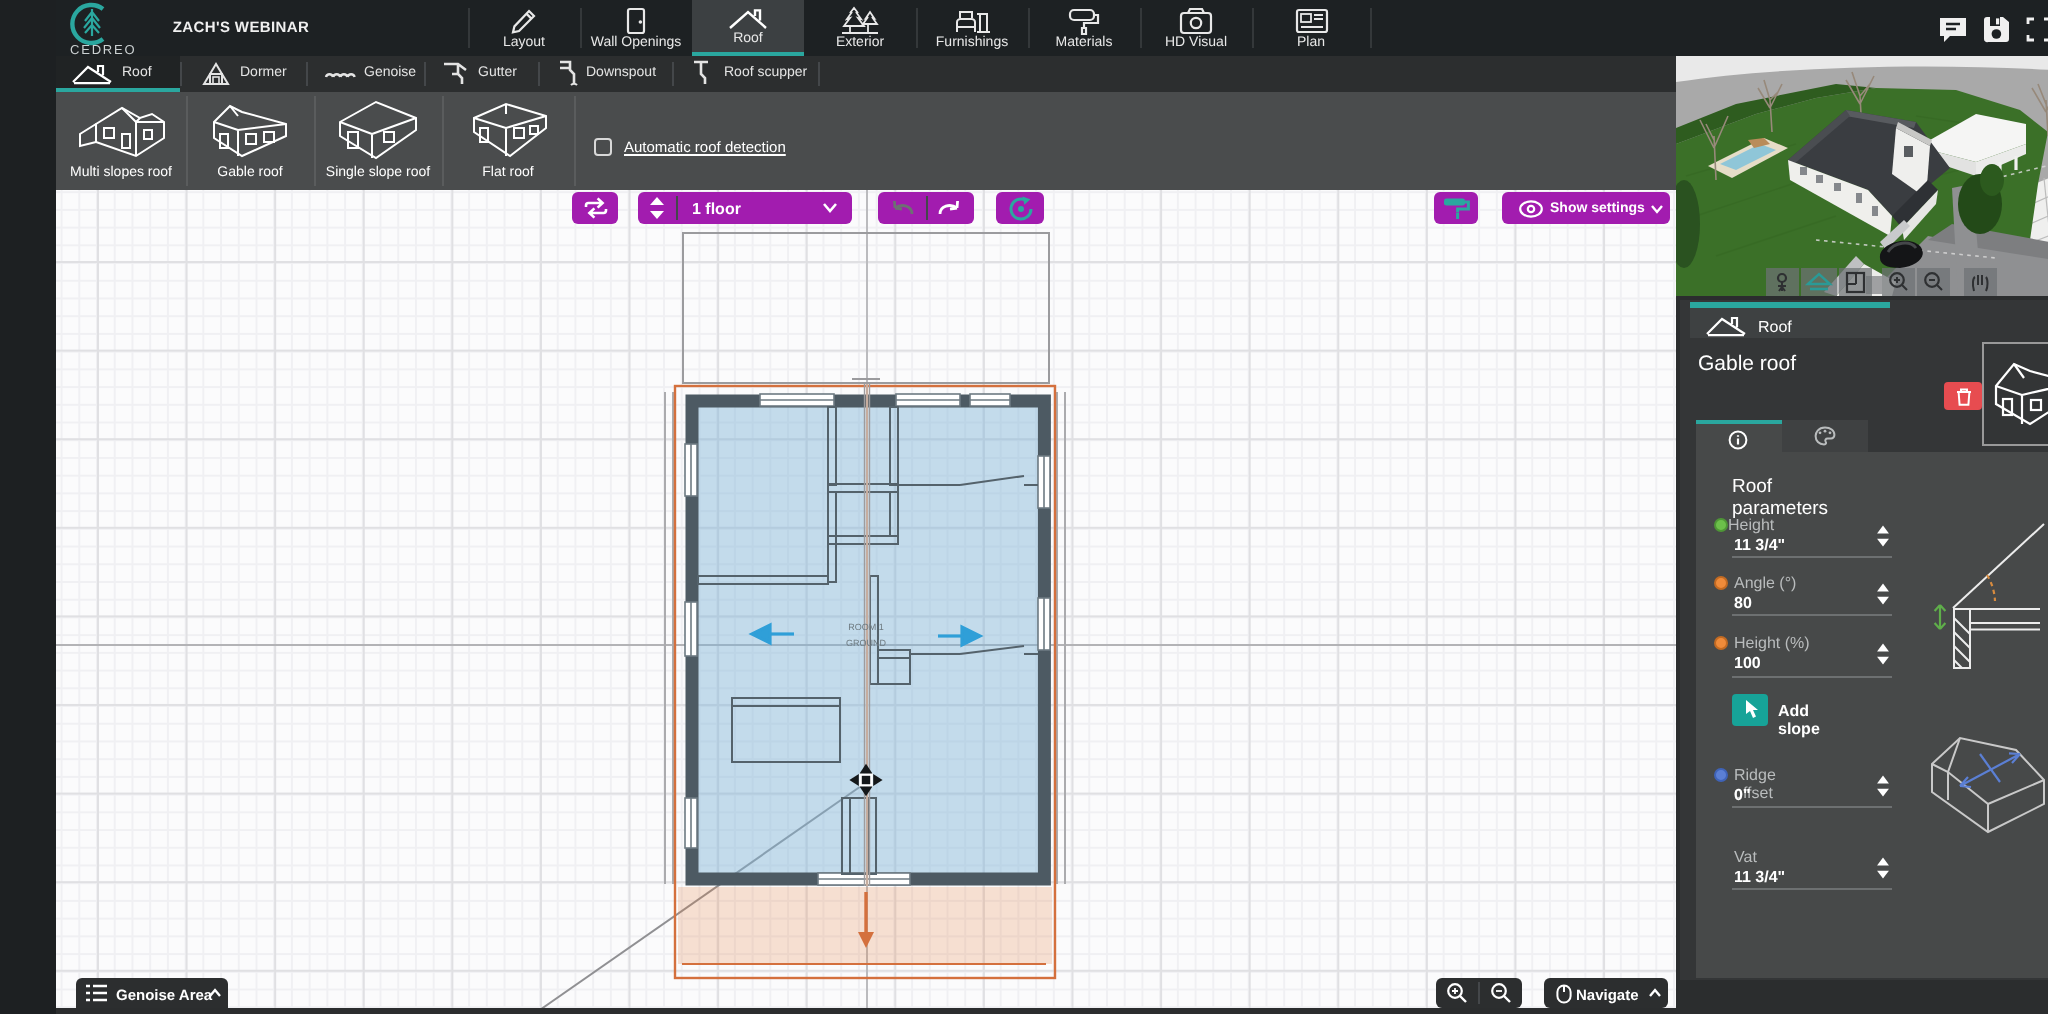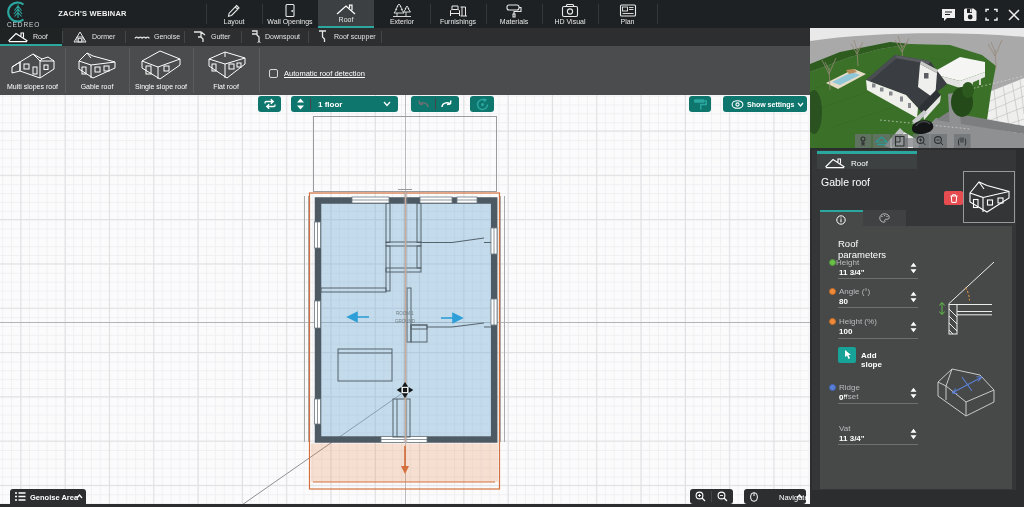--- a/index.html
+++ b/index.html
@@ -1,17 +1,17 @@
 <!DOCTYPE html>
 <html><head>
 <meta charset="utf-8">
 <style>
 *{margin:0;padding:0;box-sizing:border-box;}
 html,body{width:1024px;height:507px;overflow:hidden;background:#1d2022;font-family:"Liberation Sans",sans-serif;}
-#app{position:relative;width:880px;height:507px;}
+#app{position:relative;width:880px;height:507px;margin-left:28px;}
 .abs{position:absolute;}
 #topbar{position:absolute;left:0;top:0;width:1024px;height:28px;background:#1d2123;color:#fff;}
 #title{position:absolute;left:30px;top:0;width:125px;height:28px;line-height:28px;font-size:7.5px;font-weight:bold;letter-spacing:.2px;color:#f0f0f0;text-align:center;}
 .topsep{position:absolute;top:4px;width:1px;height:20px;background:#34383a;}
 .mtab{position:absolute;top:0;height:28px;color:#e8e8e8;text-align:center;font-size:7px;}
 .mtab .lbl{position:absolute;left:0;right:0;bottom:3px;}
 .mtab svg{position:absolute;left:50%;top:3px;transform:translateX(-50%);}
 .mtab.sel{background:#3c4042;border-bottom:2px solid #2aa79f;}
 #row2{position:absolute;left:0;top:28px;width:810px;height:18px;background:#2c2e2f;}
 .t2{position:absolute;top:28px;height:18px;color:#e4e4e4;font-size:7px;}
@@ -26,21 +26,21 @@
 #autochk{position:absolute;left:269px;top:69px;width:9px;height:9px;border:1px solid #d8d8d8;border-radius:2px;}
 #autolbl{position:absolute;left:284px;top:69px;font-size:7.5px;color:#fff;text-decoration:underline;}
 #canvas{position:absolute;left:0;top:95px;width:810px;height:412px;background-color:#fbfbfc;
 background-image:
  linear-gradient(#e0e0e3 1px,transparent 1px),
  linear-gradient(90deg,#e0e0e3 1px,transparent 1px),
  linear-gradient(#f0f0f3 1px,transparent 1px),
  linear-gradient(90deg,#f0f0f3 1px,transparent 1px);
 background-size:44.3px 44.3px,44.3px 44.3px,8.86px 8.86px,8.86px 8.86px;
 background-position:20.5px 35.5px,20.5px 35.5px,2.3px 0.6px,2.3px 0.6px;}
-.cbtn{position:absolute;background:#0f766e;border-radius:3px;color:#fff;}
+.cbtn{position:absolute;background:#a21caf;border-radius:3px;color:#fff;}
 #botstrip{position:absolute;left:0;top:504px;width:810px;height:3px;background:#2b2d2e;}
 #rpanel{position:absolute;left:810px;top:28px;width:214px;height:479px;background:#2b2d2e;}
 #panelbody{position:absolute;left:812px;top:150px;width:204px;height:340px;background:#343637;}
 #rooftab{position:absolute;left:817px;top:151px;width:100px;height:18px;background:#3e4142;border-top:3px solid #2aa79f;color:#fff;font-size:8px;}
 #gable{position:absolute;left:821px;top:176px;color:#fff;font-size:10.5px;}
 #delbtn{position:absolute;left:944px;top:191px;width:19px;height:14px;background:#e74c50;border-radius:2px;}
 #housebox{position:absolute;left:963px;top:171px;width:52px;height:52px;border:1px solid #999;background:#333536;}
 .ptab{position:absolute;top:210px;height:16px;}
 #ptab1{left:820px;width:43px;background:#474949;border-top:2px solid #2aa79f;}
 #ptab2{left:863px;width:43px;background:#3f4142;}
@@ -389,21 +389,21 @@
         <circle cx="4.5" cy="4.5" r="3.4" fill="none" stroke="#fff" stroke-width="1.1"></circle>
         <path d="M7 7 L10 10" stroke="#fff" stroke-width="1.2"></path>
         <path d="M3 4.5 h3" stroke="#fff" stroke-width="0.9"></path>
       </svg>
   </div>
   <div class="cbtn" style="left:744px;top:489px;width:62px;height:15px;background:#2c2e2f;">
     <svg style="position:absolute;left:6px;top:2.5px" width="8" height="10" viewBox="0 0 8 10">
         <rect x="0.7" y="0.7" width="6.6" height="8.6" rx="3.3" fill="none" stroke="#fff" stroke-width="1"></rect>
         <line x1="4" y1="1" x2="4" y2="4" stroke="#fff" stroke-width="1"></line>
       </svg>
-    <span style="position:absolute;left:35px;top:3.5px;font-size:7.5px;font-weight:normal;">Navigate</span>
+    <span style="position:absolute;left:16px;top:3.5px;font-size:7.5px;font-weight:bold;">Navigate</span>
     <svg style="position:absolute;left:52px;top:5px" width="7" height="5" viewBox="0 0 7 5">
         <path d="M1 4 L3.5 1 L6 4" fill="none" stroke="#fff" stroke-width="1.2"></path>
       </svg>
   </div>
   <div id="botstrip"></div>
 
   <div id="rpanel"></div>
 
   <svg class="abs" style="left:810px;top:28px" width="214" height="120" viewBox="0 0 214 120">
 

